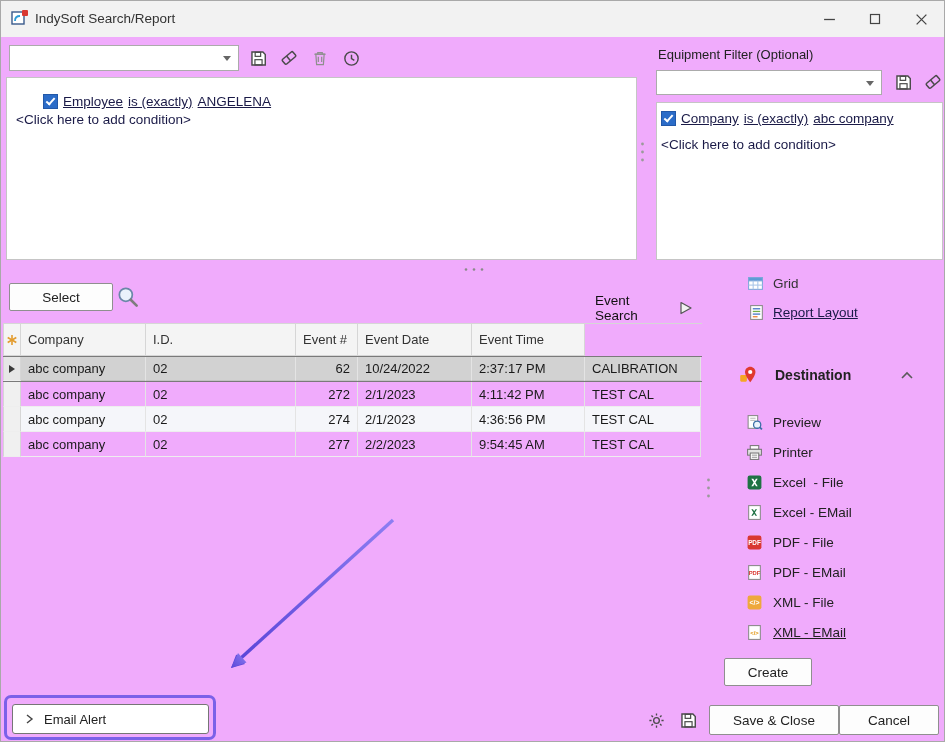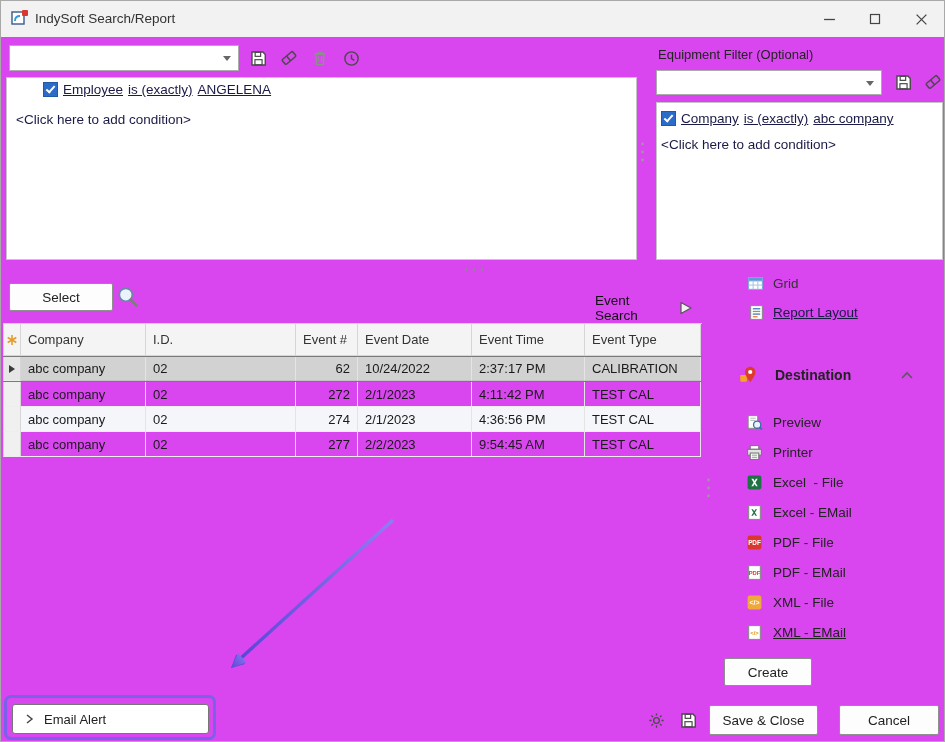--- a/index.html
+++ b/index.html
@@ -1,16 +1,16 @@
 <!DOCTYPE html>
 <html><head>
 <meta charset="utf-8">
 <style>
   html,body{margin:0;padding:0;background:#e9e9e9;font-family:"Liberation Sans",sans-serif;}
-  #window{position:relative;width:945px;height:742px;background:#d946ef;border:1px solid #a9a9a9;box-sizing:border-box;overflow:hidden;font-size:13px;color:#222;}
+  #window{position:relative;width:945px;height:742px;background:#f0abfc;border:1px solid #a9a9a9;box-sizing:border-box;overflow:hidden;font-size:13px;color:#222;}
   .abs{position:absolute;}
   svg{display:block;}
 
   
   .titlebar{position:absolute;left:0;top:0;right:0;height:36px;background:#f2f2f2;}
   .app-icon{position:absolute;left:10px;top:8px;}
   .title-text{position:absolute;left:34px;top:10px;font-size:13.5px;color:#333;}
   .win-controls{position:absolute;right:0;top:0;height:36px;display:flex;}
   .win-btn{width:46px;height:36px;display:flex;align-items:center;justify-content:center;}
 
@@ -148,21 +148,21 @@
   <div class="tool-btn" style="left:921px;top:70px;">
     <svg width="20" height="20" viewBox="0 0 16 16">
         <g transform="rotate(-40 8 8)" fill="none" stroke="#4a4a4a" stroke-width="1.2">
           <rect x="2.5" y="5.5" width="11" height="5" rx="1"></rect>
           <line x1="7.5" y1="5.5" x2="7.5" y2="10.5"></line>
         </g>
       </svg>
   </div>
 
   <div class="panel" style="left:5px;top:76px;width:631px;height:183px;">
-    <div class="cond-line" style="left:9px;top:4px;padding-left:27px;">
+    <div class="cond-line" style="left:9px;top:16px;padding-left:27px;">
       <span class="cb"></span>
       <span class="cond-link">Employee</span>
       <span class="cond-link">is (exactly)</span>
       <span class="cond-link">ANGELENA</span>
     </div>
     <div class="cond-line" style="left:9px;top:34px;">
       <span class="cond-add">&lt;Click here to add condition&gt;</span>
     </div>
   </div>
 
@@ -222,21 +222,20 @@
               <line x1="1.7" y1="3.5" x2="10.3" y2="8.5"></line>
               <line x1="10.3" y1="3.5" x2="1.7" y2="8.5"></line>
             </g>
           </svg>
       </div>
       <div class="gh-cell c1">Company</div>
       <div class="gh-cell c2">I.D.</div>
       <div class="gh-cell c3">Event #</div>
       <div class="gh-cell c4">Event Date</div>
       <div class="gh-cell c5">Event Time</div>
-      <div class="gh-cell c6">Event Type</div>
     </div>
 
     <div class="grow sel">
       <div class="cell c0 ind">
           <span class="rowptr"></span>
         </div>
       <div class="cell c1">abc company</div>
       <div class="cell c2">02</div>
       <div class="cell c3 num">62</div>
       <div class="cell c4">10/24/2022</div>
@@ -439,20 +438,20 @@
         <path d="M10 2.5v2.3M10 15.2v2.3M2.5 10h2.3M15.2 10h2.3M4.7 4.7l1.6 1.6M13.7 13.7l1.6 1.6M15.3 4.7l-1.6 1.6M6.3 13.7l-1.6 1.6"></path>
       </svg>
   </div>
   <div class="footer-iconbtn" style="left:676px;top:708px;">
     <svg width="19" height="19" viewBox="0 0 16 16">
         <path d="M2.5 2.5h9.2l2 2.2v8.8H2.5z" fill="#fff" stroke="#4a4a4a" stroke-width="1.2"></path>
         <rect x="5" y="9" width="6" height="4.4" fill="none" stroke="#4a4a4a"></rect>
         <rect x="5.2" y="2.8" width="4.6" height="3.4" fill="none" stroke="#4a4a4a"></rect>
       </svg>
   </div>
-  <div class="btn abs" style="left:708px;top:704px;width:109px;height:30px;">
+  <div class="btn abs" style="left:708px;top:704px;width:130px;height:30px;">
     <span>Save &amp; Close</span>
   </div>
   <div class="btn abs" style="left:838px;top:704px;width:100px;height:30px;">
     <span>Cancel</span>
   </div>
 
 </div>
 
 </body></html>

